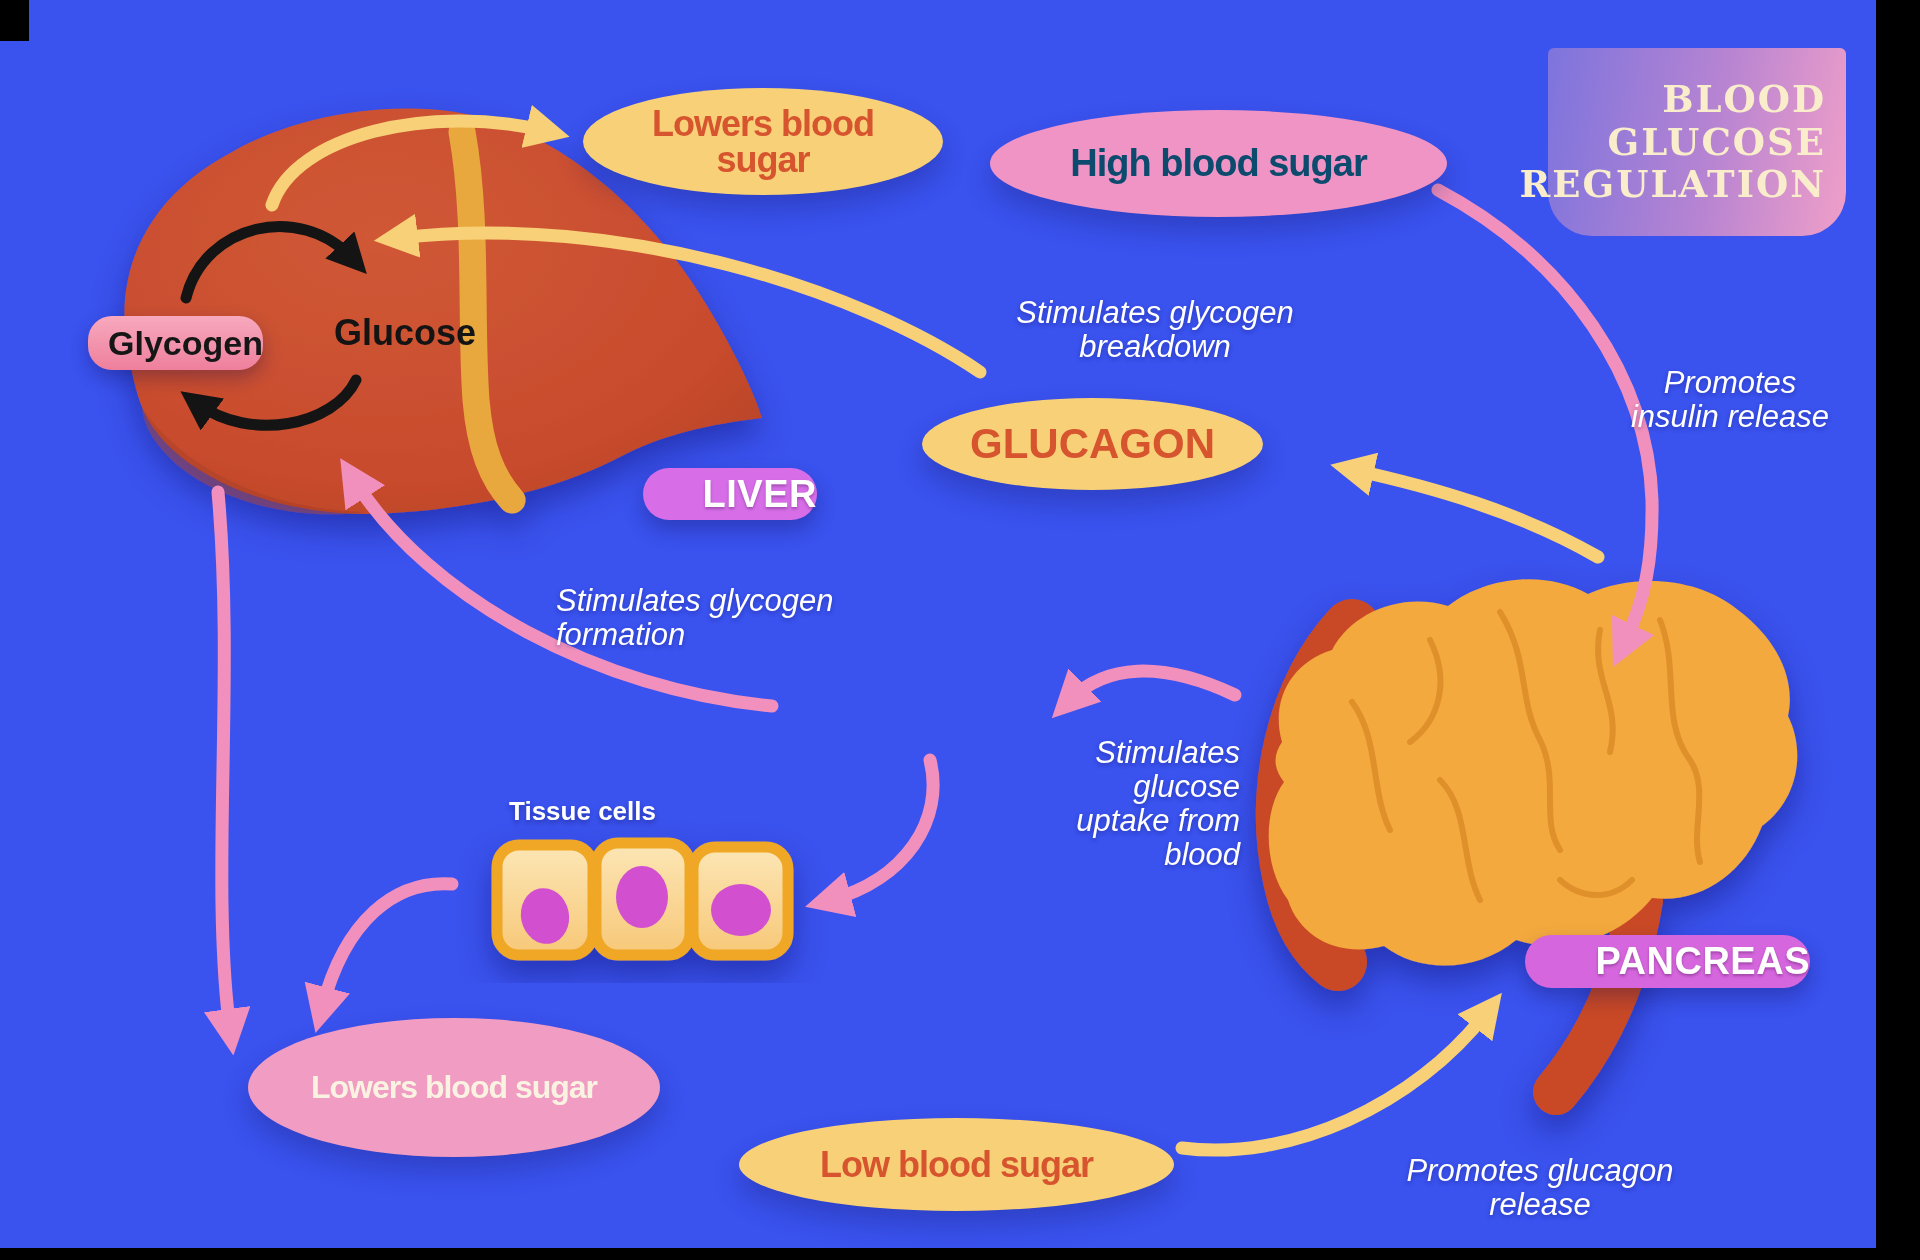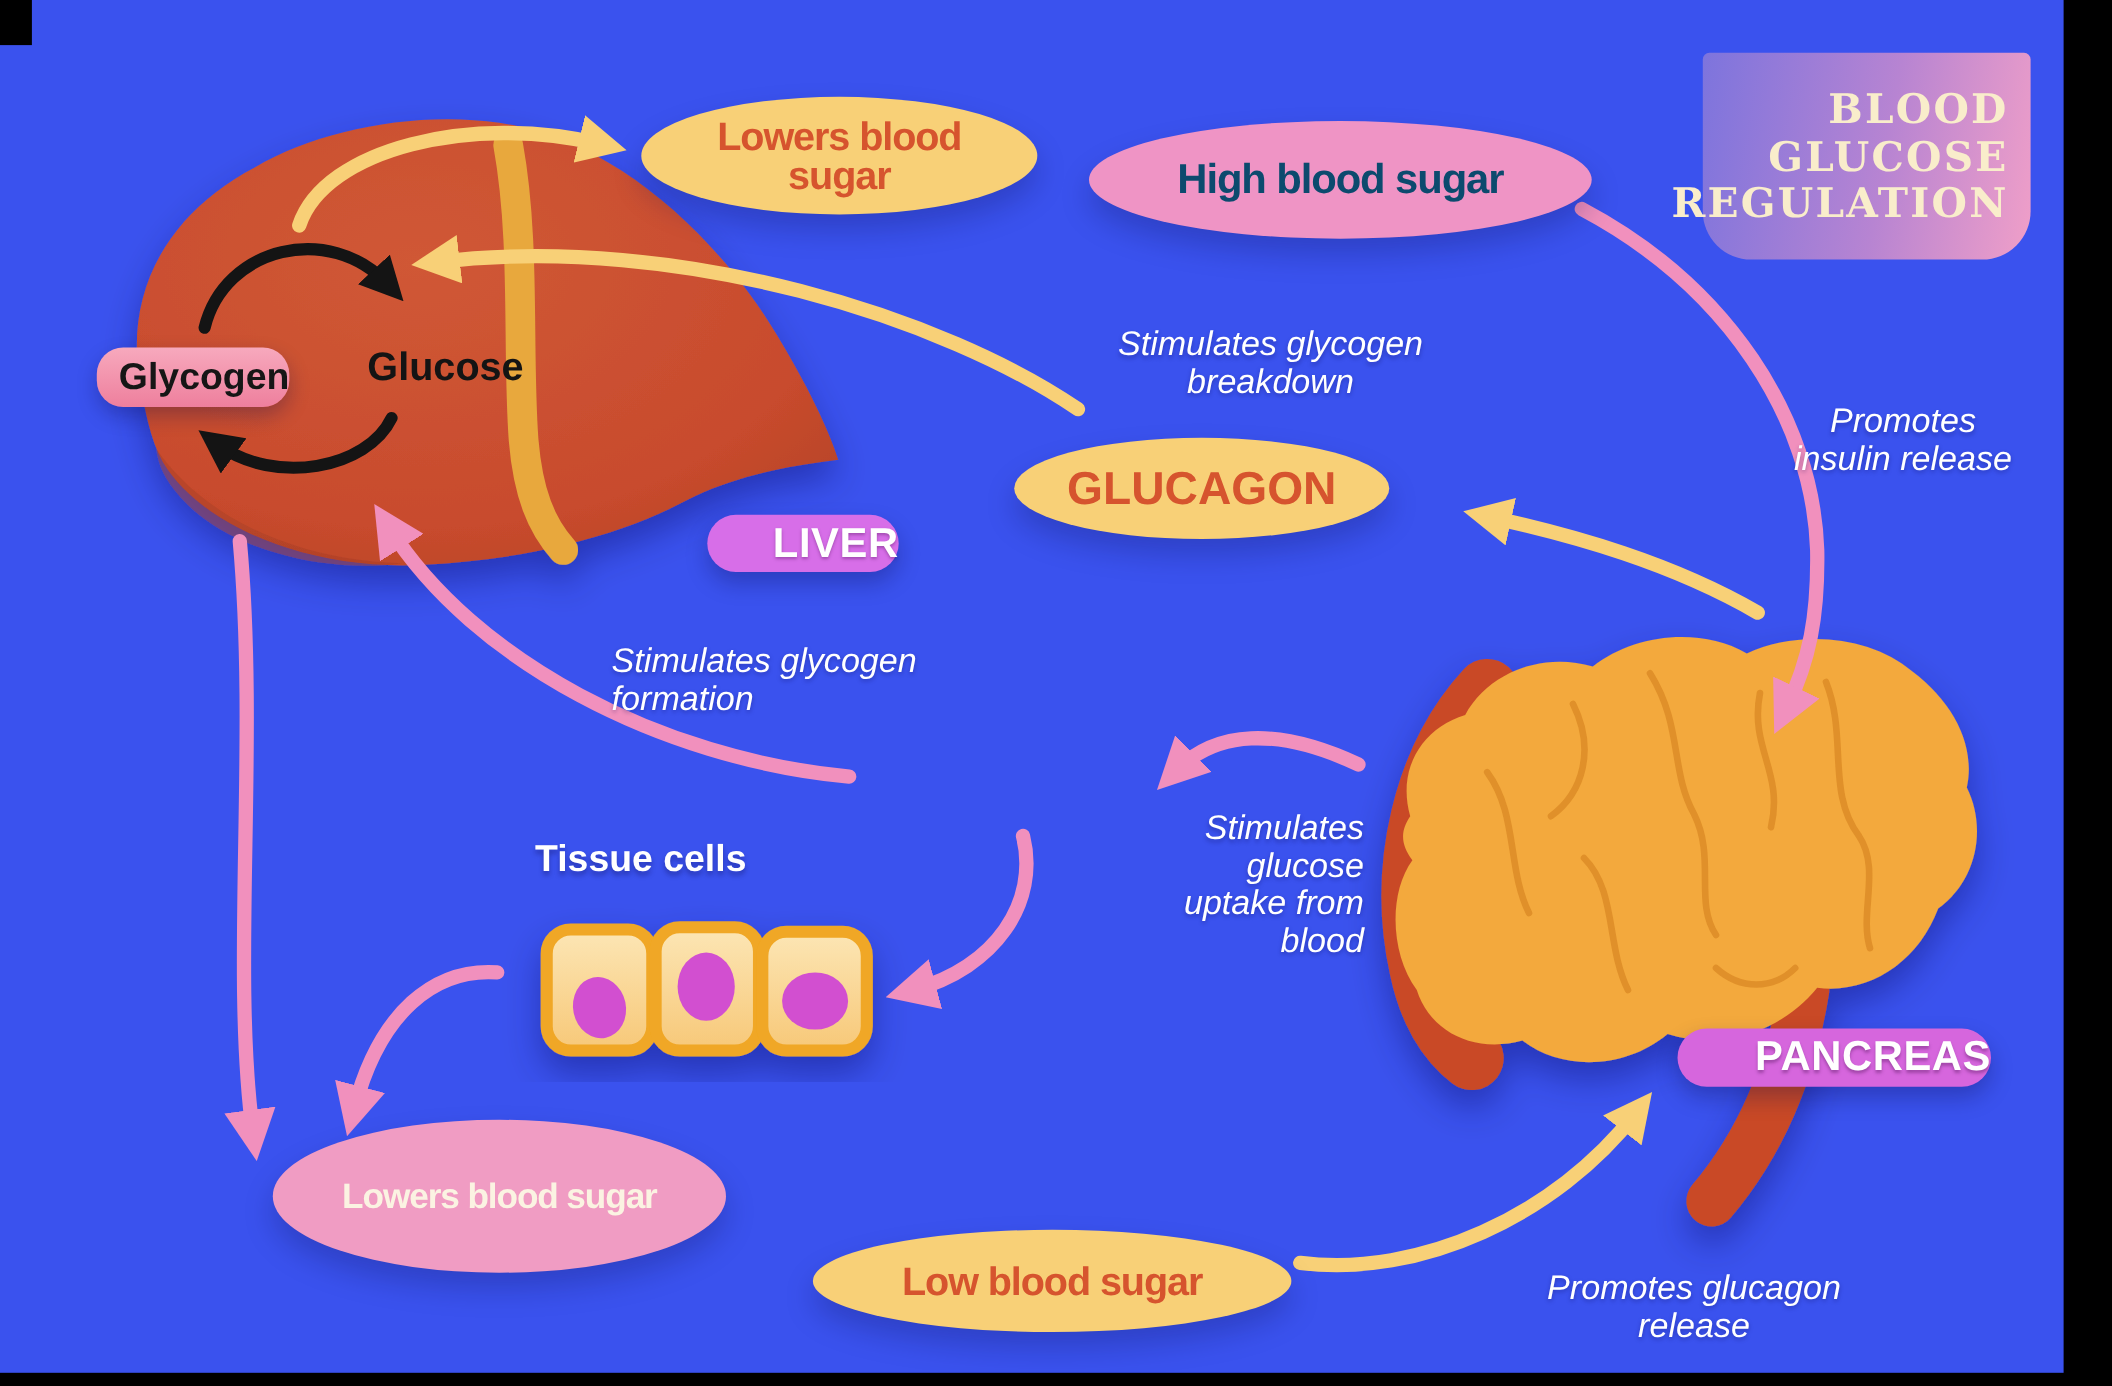--- a/index.html
+++ b/index.html
@@ -173,21 +173,21 @@
     <div class="abs pill organ-pill" style="left:1525px;top:935px;width:285px;height:53px;font-size:38px;">
       <span>PANCREAS</span>
     </div>
 
     <div class="abs pill glycogen-pill" style="left:88px;top:316px;width:175px;height:54px;font-size:34px;">
       <span>Glycogen</span>
     </div>
 
     <div class="abs plain-label" style="left:325px;top:312px;width:160px;font-size:36px;">Glucose</div>
 
-    <div class="abs white-label" style="left:470px;top:762px;width:225px;font-size:34px;">Tissue cells</div>
+    <div class="abs white-label" style="left:470px;top:796px;width:225px;font-size:26px;">Tissue cells</div>
 
     <div class="caption" style="left:960px;top:296px;width:390px;text-align:center;">Stimulates glycogen
 breakdown</div>
 
     <div class="caption" style="left:1595px;top:366px;width:270px;text-align:center;">Promotes
 insulin release</div>
 
     <div class="caption" style="left:556px;top:584px;width:380px;text-align:left;">Stimulates glycogen
 formation</div>
 

